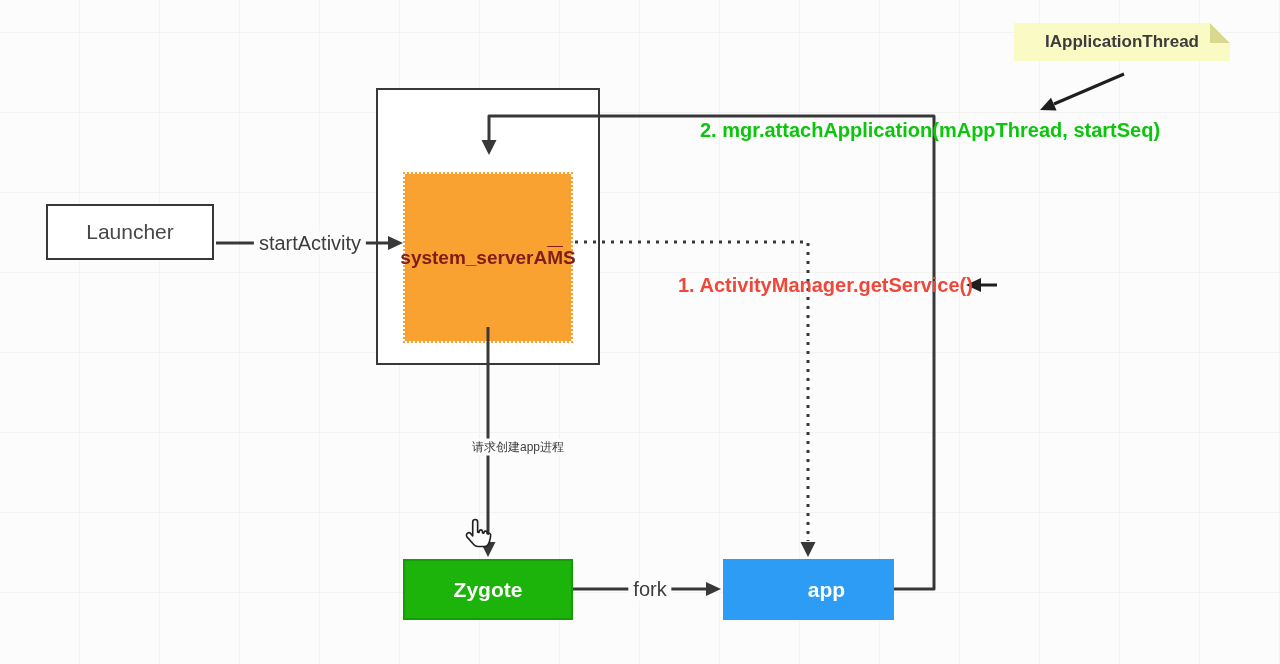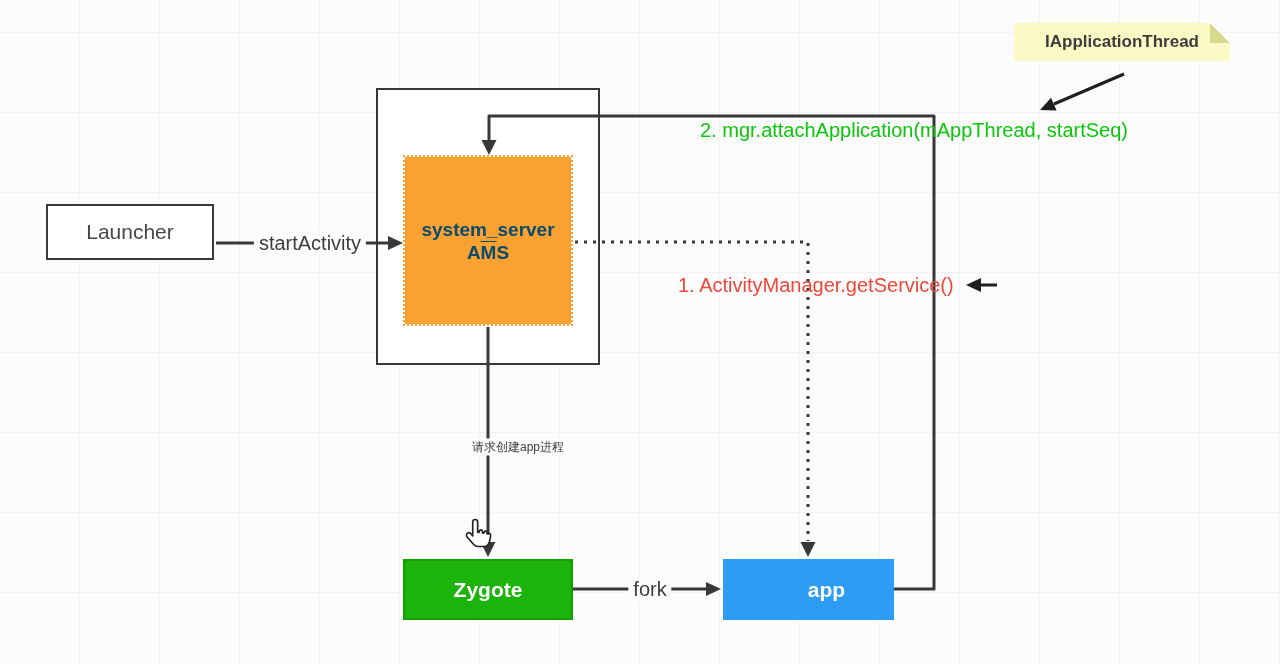--- a/index.html
+++ b/index.html
@@ -13,31 +13,31 @@
     background-size:80px 80px,80px 80px;
     background-position:79px 0,0 32px;
   }
   .abs{position:absolute;}
   .node{position:absolute;display:flex;align-items:center;justify-content:center;
         text-align:center;box-sizing:border-box;}
   .launcher{left:46px;top:204px;width:168px;height:56px;background:#ffffff;
             border:2px solid #383838;color:#474747;font-size:21px;}
   .container-box{left:376px;top:88px;width:224px;height:277px;background:#ffffff;
             border:2px solid #383838;}
-  .ams{left:403px;top:155px;width:170px;height:171px;background:#f9a232;
-       background-clip:padding-box;border:2px dotted #f9a232;color:#0c4a6e;
-       font-size:19px;font-weight:600;line-height:23px;flex-direction:column;}
+  .ams{left:403px;top:172px;width:170px;height:171px;background:#f9a232;
+       background-clip:padding-box;border:2px dotted #f9a232;color:#7f1d1d;
+       font-size:19px;font-weight:600;line-height:23px;flex-direction:row;}
   .zygote{left:403px;top:559px;width:170px;height:61px;background:#1cb30a;
           border:2px solid #149d06;color:#ffffff;font-size:21px;font-weight:700;text-align:center;}
   .app{left:723px;top:559px;width:171px;height:61px;background:#2d9cf4;
        color:#ffffff;font-size:21px;font-weight:700;padding-left:36px;}
   .edge-label{position:absolute;transform:translate(-50%,-50%);background:#fcfcfc;
               padding:0 5px;color:#3d3d3d;font-size:20px;white-space:nowrap;}
   .edge-label.small{font-size:12px;margin-left:27px;}
-  .annotation{position:absolute;font-weight:400;font-size:20px;white-space:nowrap;}
+  .annotation{position:absolute;font-weight:700;font-size:20px;white-space:nowrap;}
   .annotation.green{color:#0cc60c;left:700px;top:119px;}
   .annotation.red{color:#f0473a;left:678px;top:274px;}
   .note{position:absolute;display:flex;align-items:center;justify-content:center;
         background:#fafac5;color:#3c3c3c;font-size:17px;
         clip-path:polygon(0 0,calc(100% - 20px) 0,100% 20px,100% 100%,0 100%);}
   .note-fold{position:absolute;top:0;right:0;width:20px;height:20px;background:#d8d88e;
         clip-path:polygon(0 0,100% 100%,0 100%);}
   .note-appthread{left:1014px;top:23px;width:216px;height:38px;font-weight:bold;}
   .note-actmgr{left:998px;top:253px;width:235px;height:64px;}
   svg.layer{position:absolute;left:0;top:0;}

